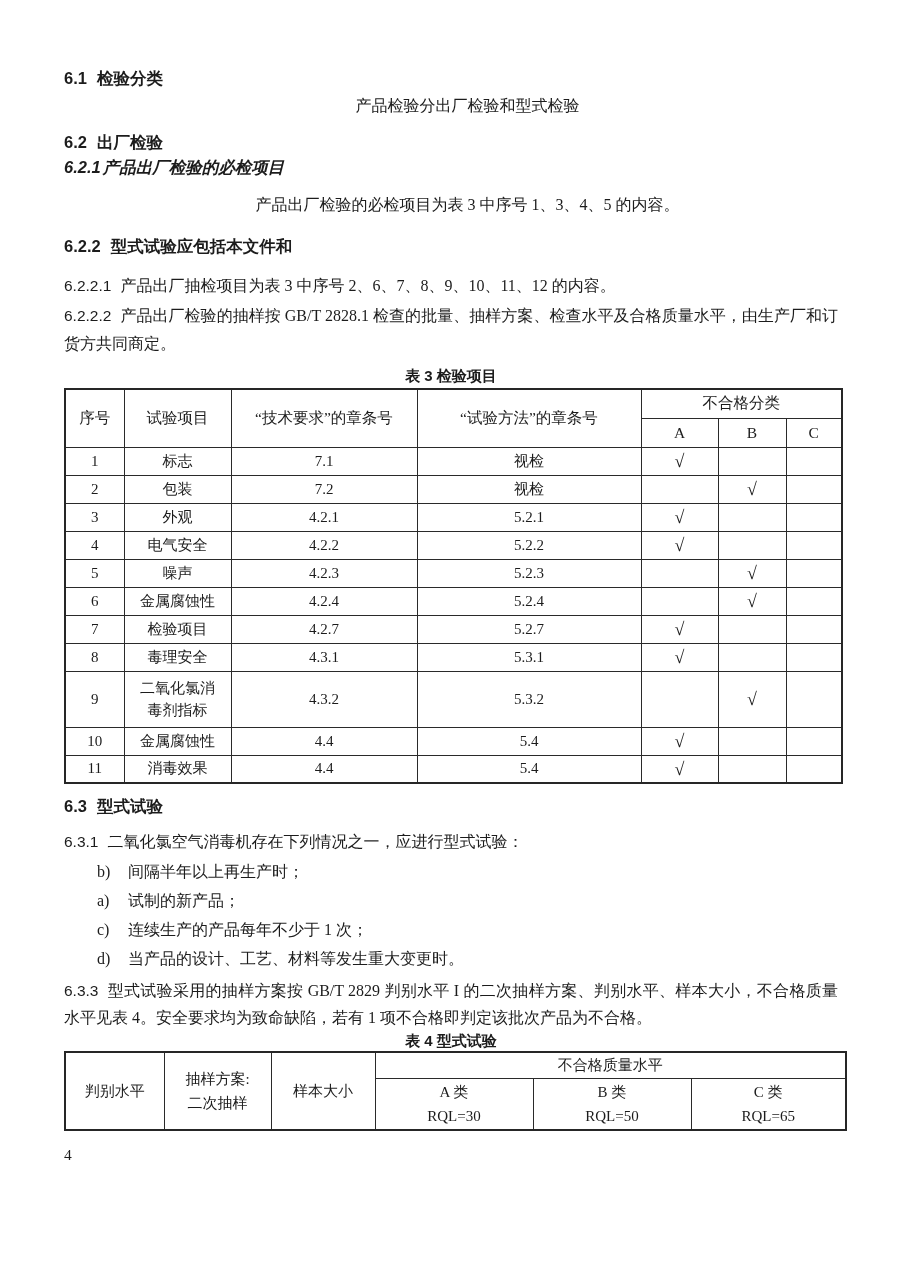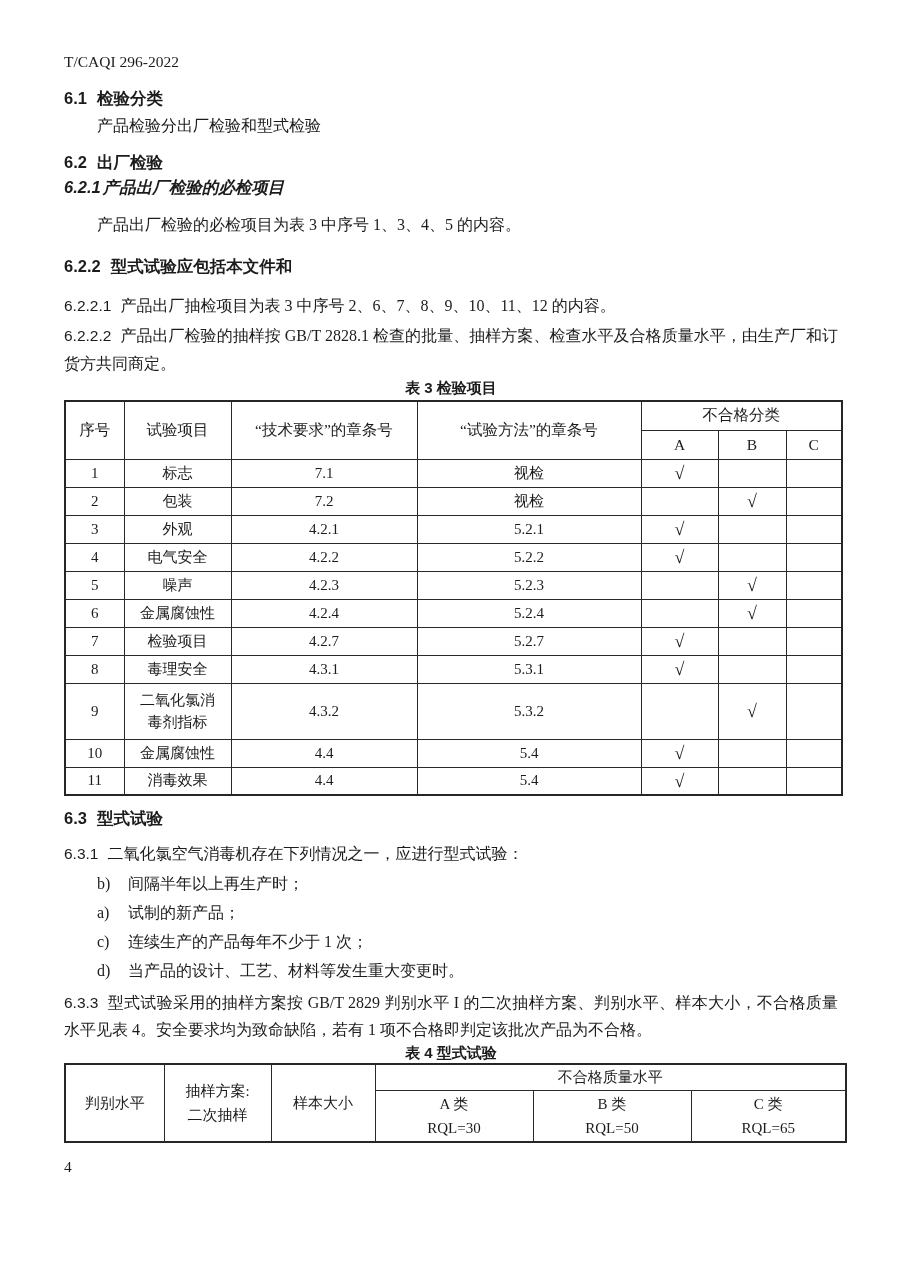--- a/index.html
+++ b/index.html
@@ -20,21 +20,21 @@
 
   .heading {
     font-family: "Liberation Sans", "DejaVu Sans", sans-serif;
     font-weight: bold;
     font-size: 16.5px;
     line-height: 21px;
   }
   .heading .hnum { margin-right: 10px; }
   .heading.tight .hnum { margin-right: 2px; }
 
-  p { margin: 0; }
+  p { margin: 0; text-align: center; }
   .body { line-height: 22px; }
   .indent { padding-left: 33px; }
   .clause { line-height: 22px; text-align: justify; }
   .clause .pnum {
     font-family: "Liberation Sans", "DejaVu Sans", sans-serif;
     font-weight: normal;
     font-size: 15.5px;
     margin-right: 9px;
   }
   .wrap2 { line-height: 28px; }
@@ -76,35 +76,34 @@
   .t4 .twoLine span { display: block; line-height: 24px; }
 
   .mt-h61 { margin-top: 16px; }
   .mt-p61 { margin-top: 6px; }
   .mt-h62 { margin-top: 15px; }
   .mt-h621 { margin-top: 4px; font-style: italic; }
   .mt-p621 { margin-top: 16px; }
   .mt-h622 { margin-top: 20px; }
   .mt-p6221 { margin-top: 18px; }
   .mt-p6222 { margin-top: 5px; }
-  .mt-cap3 { margin-top: 0px; }
+  .mt-cap3 { margin-top: 8px; }
   .mt-h63 { margin-top: 12px; }
   .mt-p631 { margin-top: 14px; }
   .mt-p632 { margin-top: 2px; }
   .mt-p633 { margin-top: 7px; }
   .mt-cap4 { margin-top: 0px; }
   .footer { margin-top: 14px; font-size: 15.5px; line-height: 20px; }
 </style>
 </head>
 <body>
 
 <div class="page">
   <div class="content">
 
-    <div class="doc-code">T/CAQI 296-2022</div>
 
     <div class="heading mt-h61">
       <span class="hnum">6.1</span><span>检验分类</span>
     </div>
 
     <p class="body indent mt-p61">产品检验分出厂检验和型式检验</p>
 
     <div class="heading mt-h62">
       <span class="hnum">6.2</span><span>出厂检验</span>
     </div>

